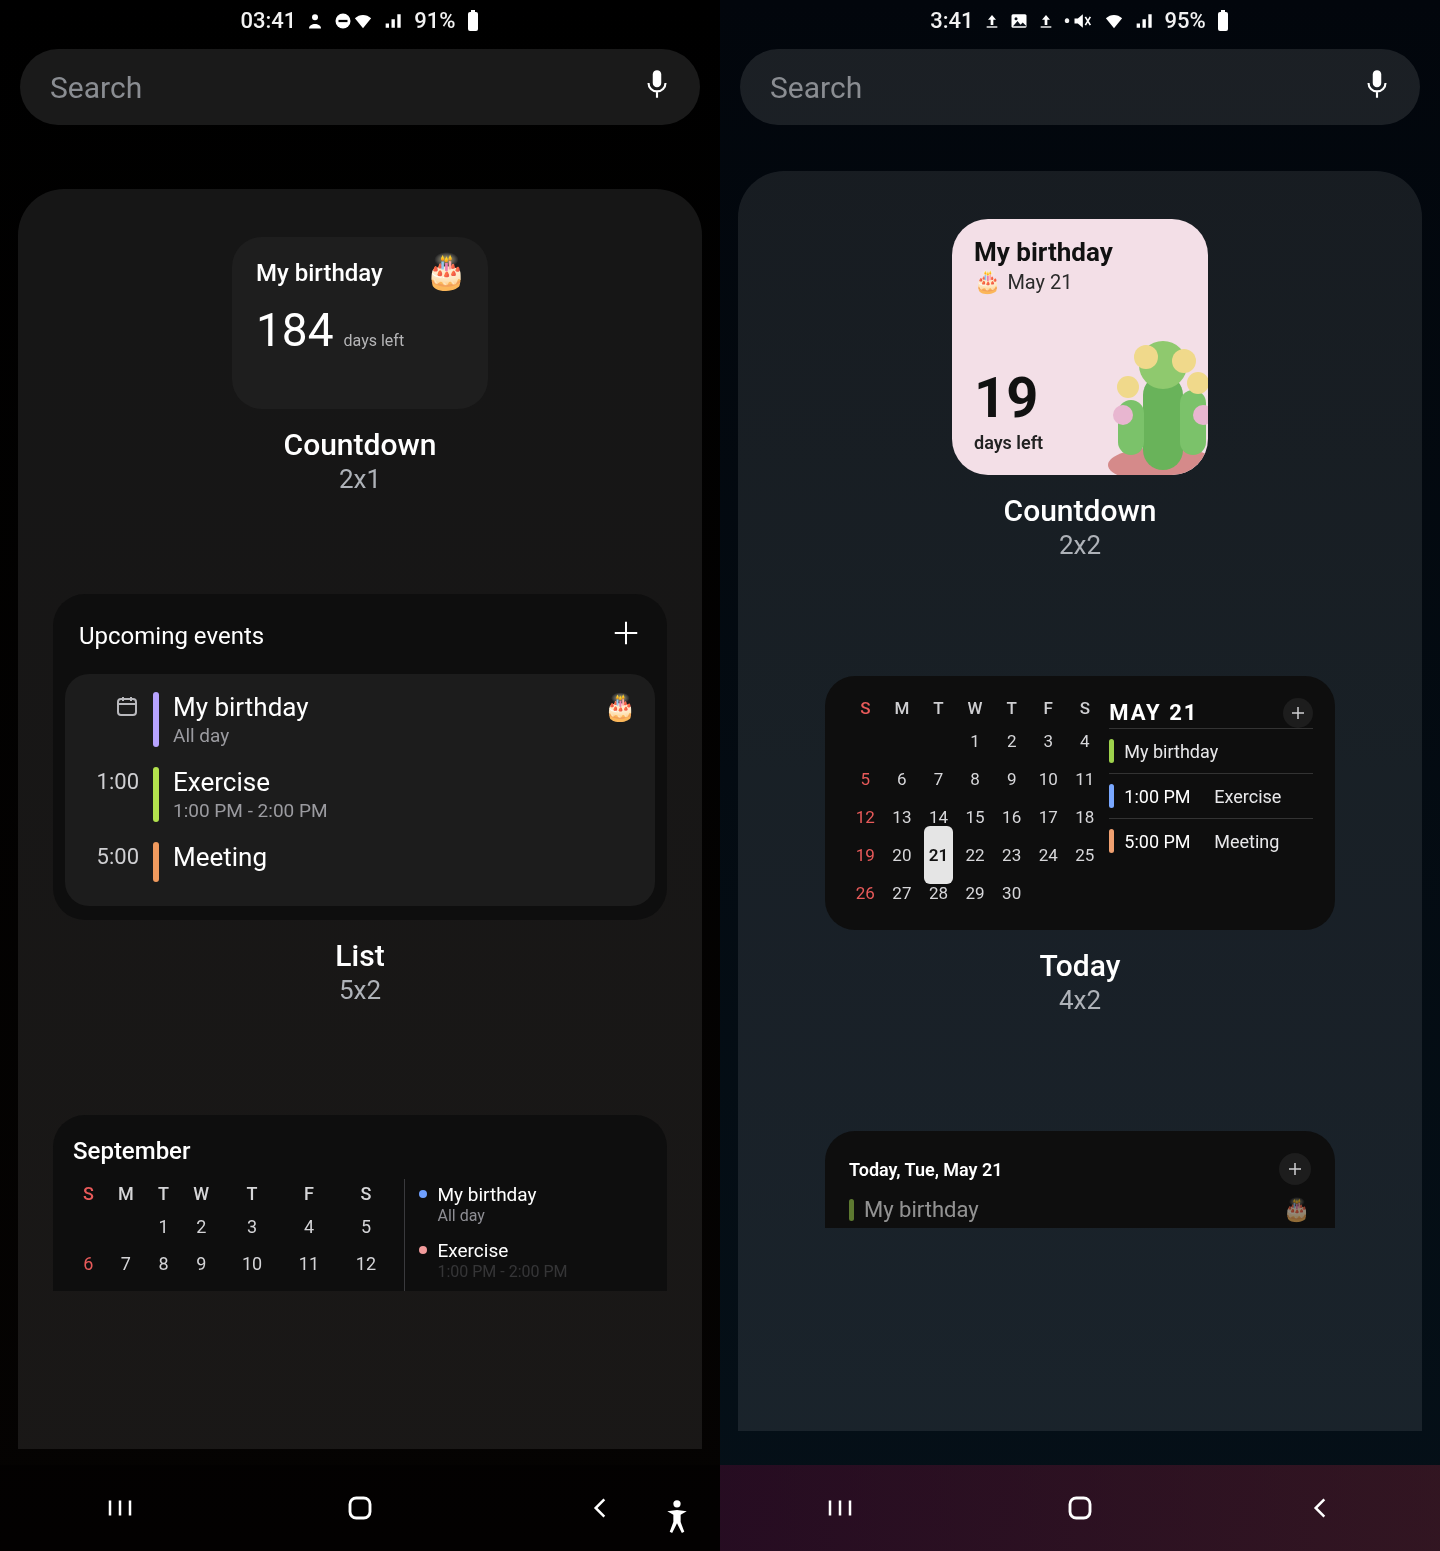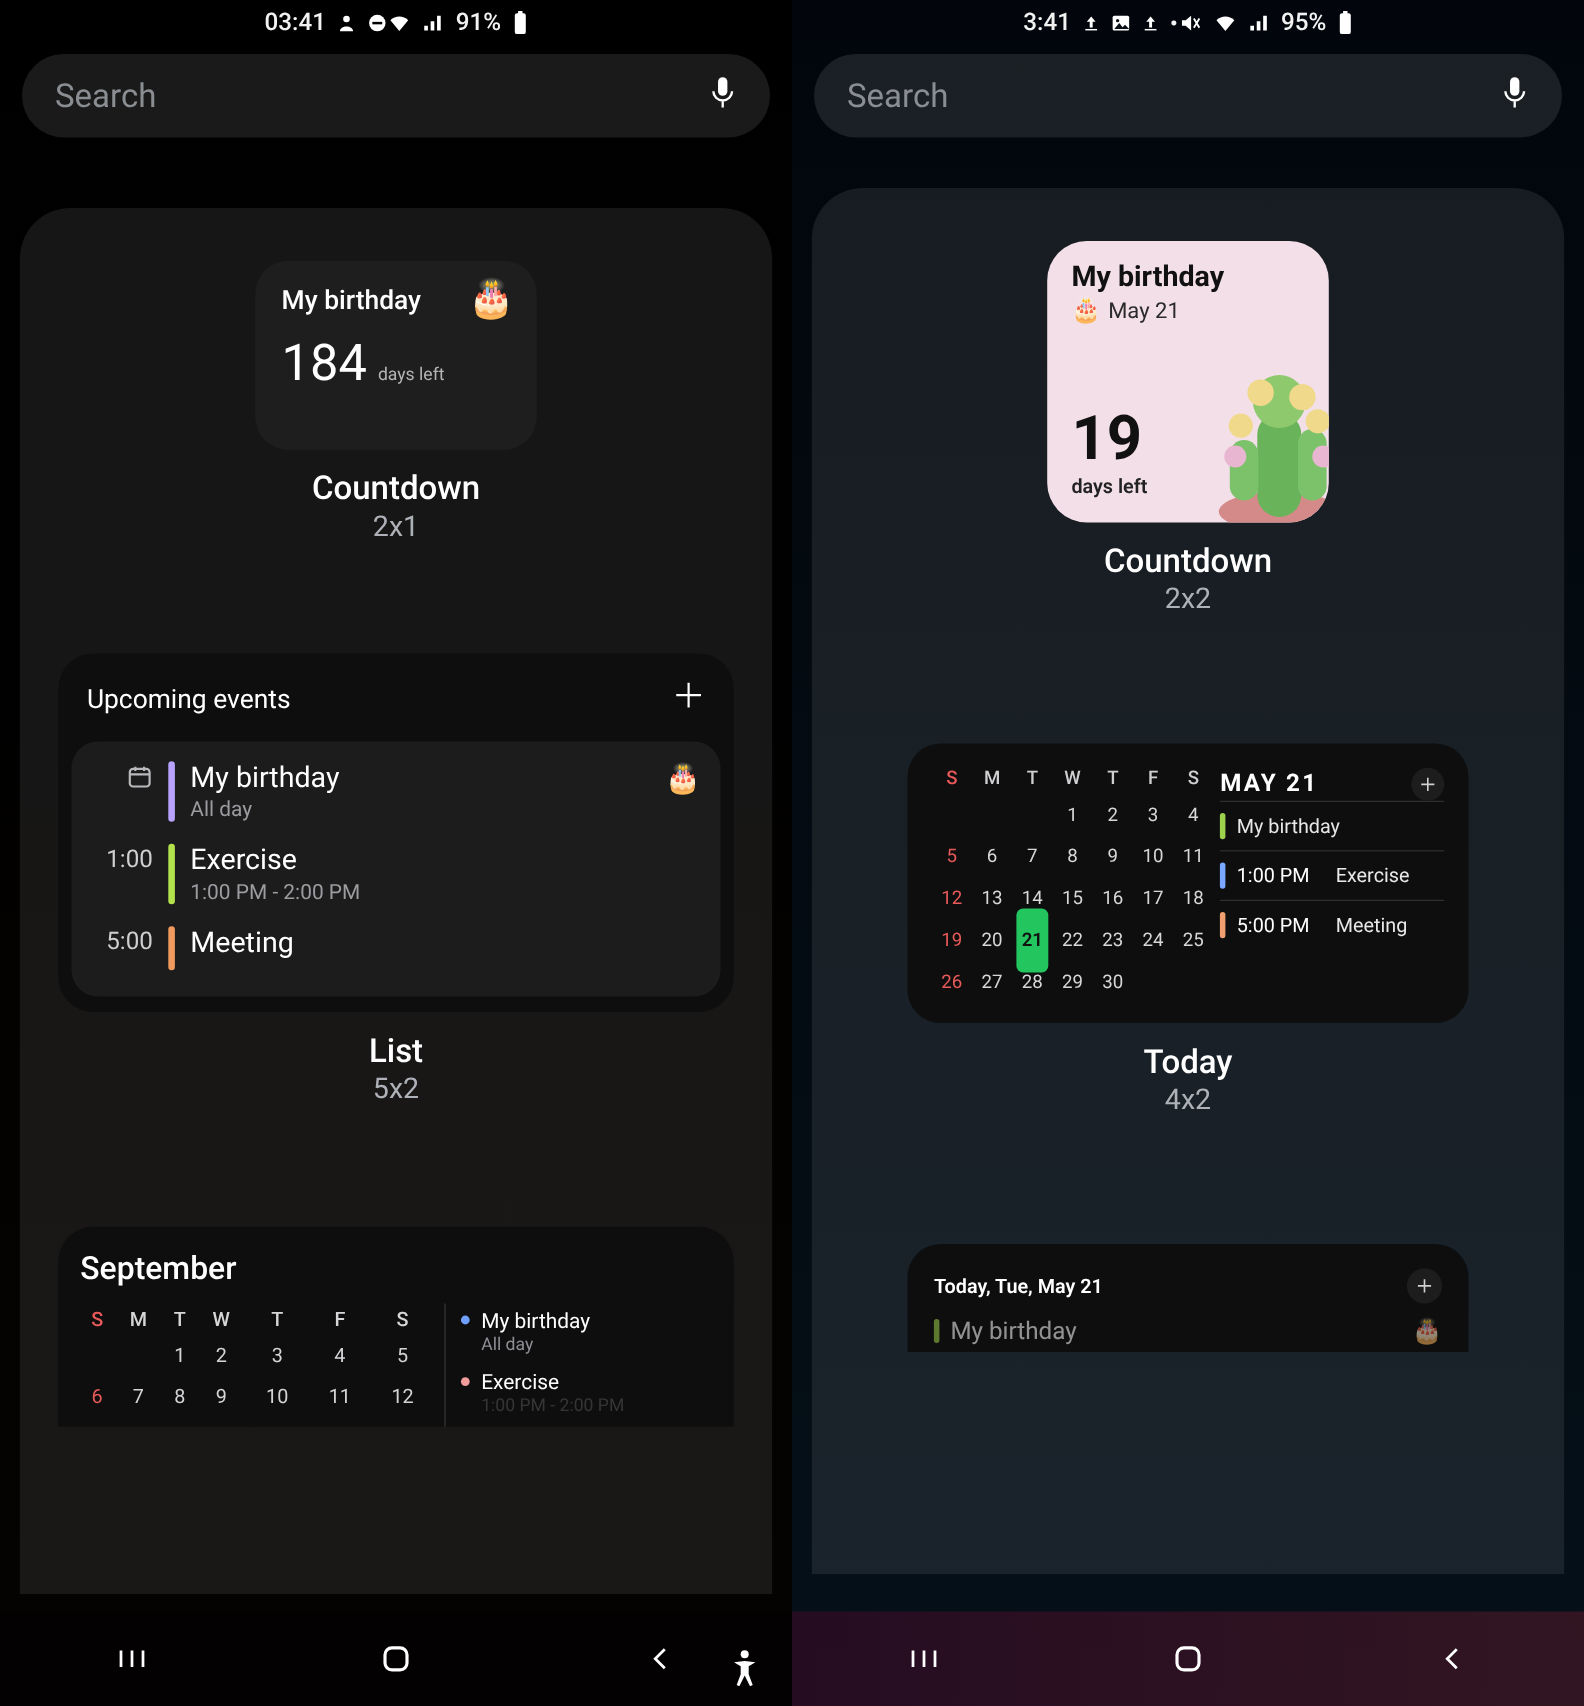--- a/index.html
+++ b/index.html
@@ -100,21 +100,21 @@
   .ev .txt { flex:1; }
   .ev .txt .name { font-size:26px; color:#fff;}
   .ev .txt .sub  { font-size:19px; color:#9b9ba0; margin-top:2px;}
   .ev .emoji { font-size:26px; margin-left:auto;}
 
   
   .month-widget {
     width:614px; margin:110px auto 0 auto; background:#0e0e0e;
     border-radius:32px 32px 0 0; padding:22px 20px 0 20px;
   }
-  .month-widget .mtitle { font-size:29px; color:#fff; font-weight:500;}
+  .month-widget .mtitle { font-size:24px; color:#fff; font-weight:500;}
   .mw-body { display:flex; gap:10px; margin-top:14px;}
   .mini-cal { width:56%; }
   .mini-cal table { width:100%; border-collapse:collapse; text-align:center; color:#d4d4d7; font-size:18px;}
   .mini-cal th { font-weight:500; padding:4px 0; color:#d6d6d8;}
   .mini-cal th.sun { color:#e85a5a; }
   .mini-cal td { padding:8px 0; }
   .mini-cal td.sun { color:#e85a5a; }
   .agenda { flex:1; border-left:1px solid #3a3a3d; padding-left:14px;}
   .agenda .item { display:flex; gap:10px; padding:4px 0 10px 0; position:relative;}
   .agenda .dot { width:8px;height:8px;border-radius:4px;margin-top:7px;}
@@ -137,21 +137,21 @@
   .dow-row span { width:14.28%; text-align:center;}
   .dow-row .sun{color:#e85a5a;}
   .num-grid { display:flex; flex-wrap:wrap; font-size:17px; color:#d7d7da; margin-top:4px;}
   .num-grid span { width:14.28%; text-align:center; padding:9px 0;}
   .num-grid span.sun{color:#e85a5a;}
   .num-grid span.today { position:relative; color:#111;}
   .num-grid span.today::before {
     content:""; position:absolute; left:50%; top:50%; width:26px;height:26px;
     background:#fff; border-radius:7px; transform:translate(-50%,-50%); z-index:-1;
   }
-  .num-grid span.today b { position:relative; z-index:1; font-weight:600; background:#22c55e; border-radius:6px; padding:19px 5px;}
+  .num-grid span.today b { position:relative; z-index:1; font-weight:600; background:#e5e5e5; border-radius:6px; padding:19px 5px;}
   .tw-month { font-size:22px; font-weight:700; letter-spacing:2px; color:#fff; margin-bottom:2px;}
   .tw-ev { display:flex; align-items:center; gap:10px; padding:10px 0; border-top:1px solid #333;}
   .tw-ev:first-of-type{border-top:none;}
   .tw-ev .b { width:5px; height:24px; border-radius:3px;}
   .tw-ev .b.green{background:#9ed24c;} .tw-ev .b.blue{background:#7aa8ff;} .tw-ev .b.orange{background:#f0a070;}
   .tw-ev .tm { font-size:18px; color:#fff; width:80px;}
   .tw-ev .nm { font-size:18px; color:#e8e8ea;}
 
   
   .today-list {

